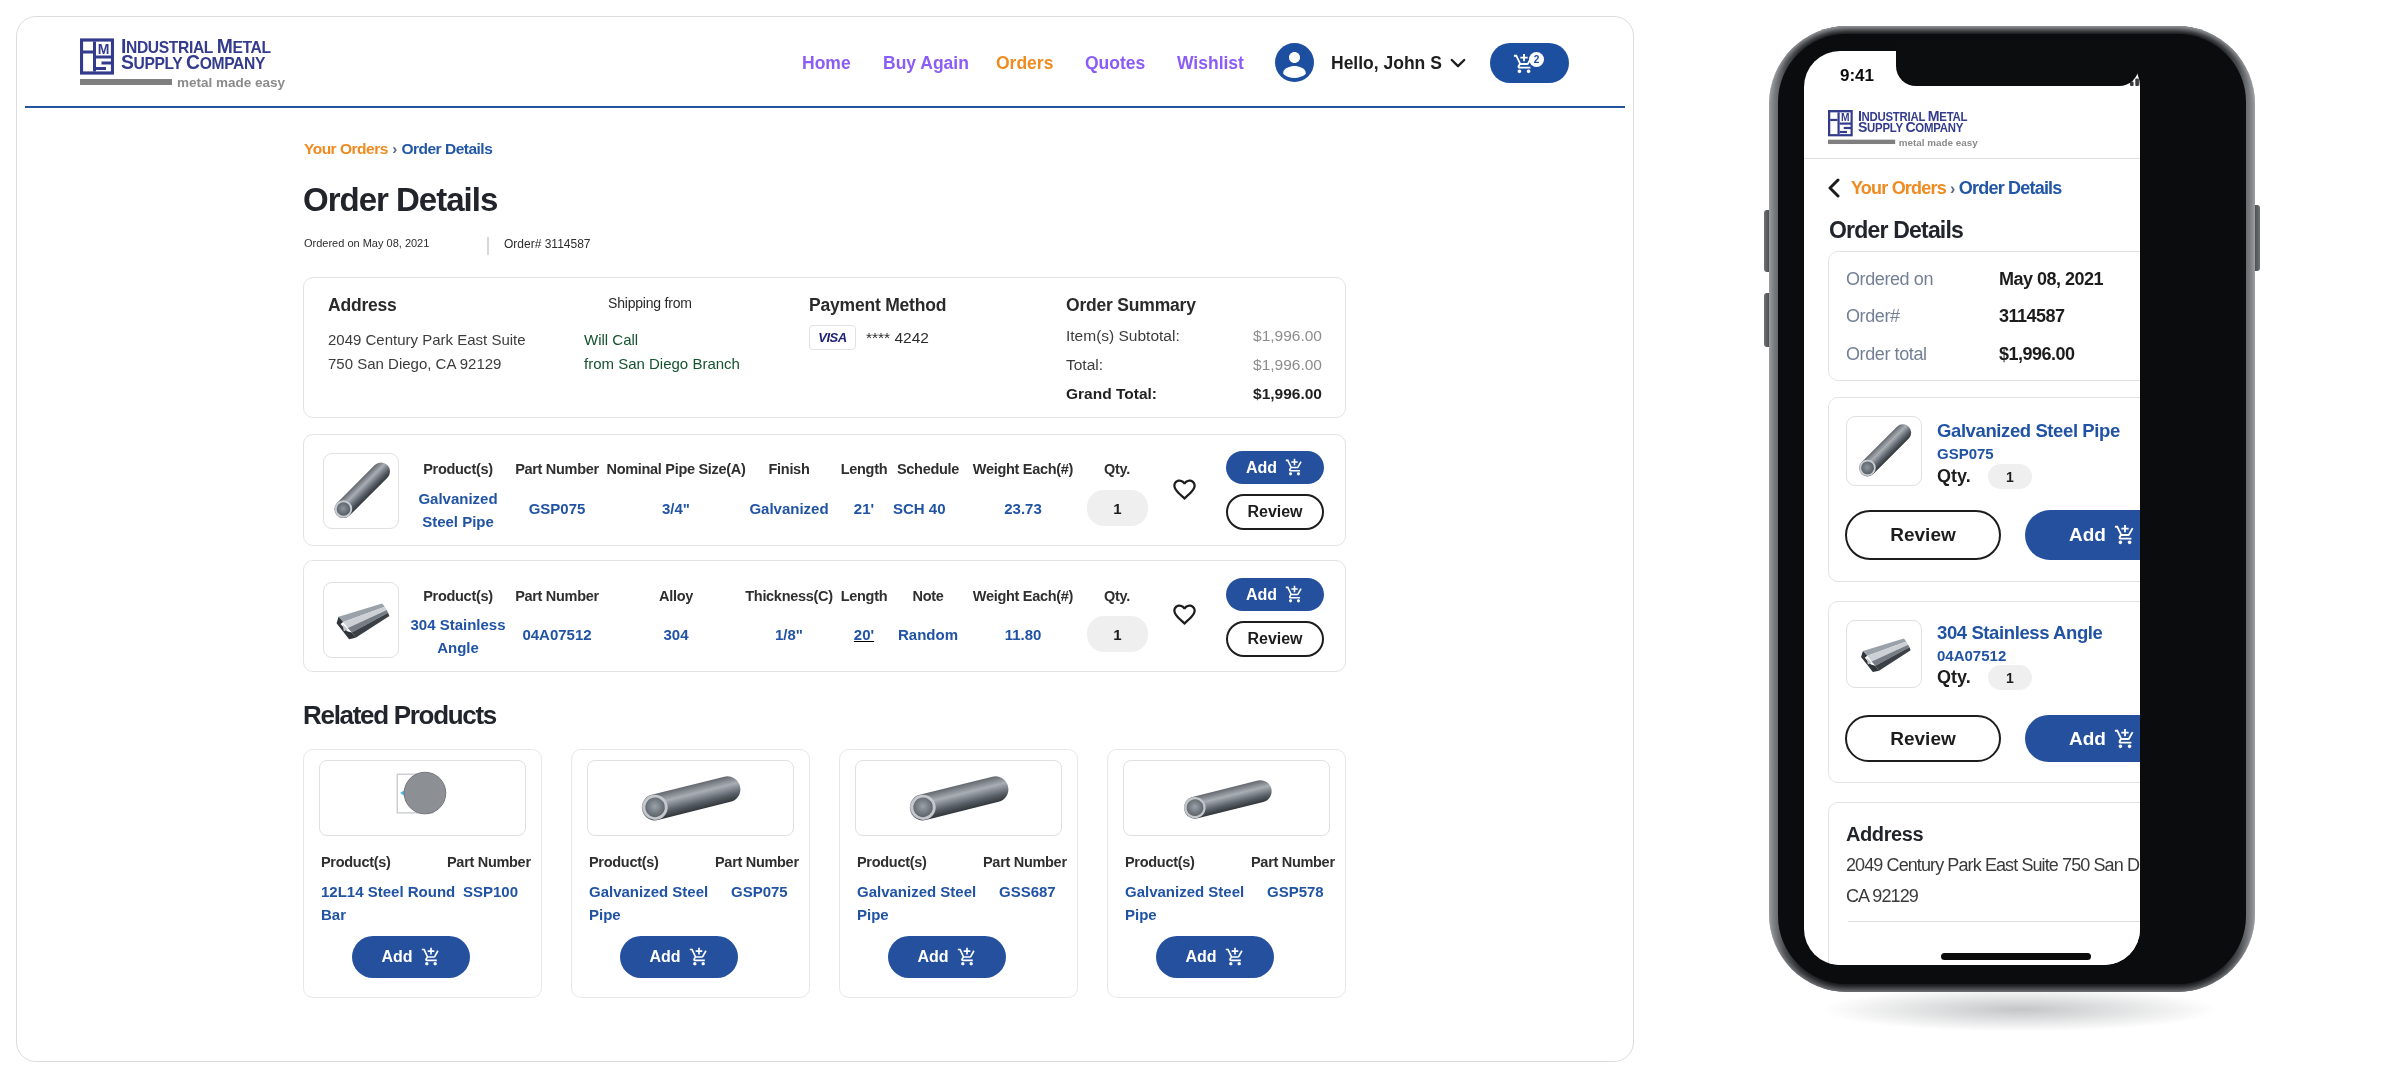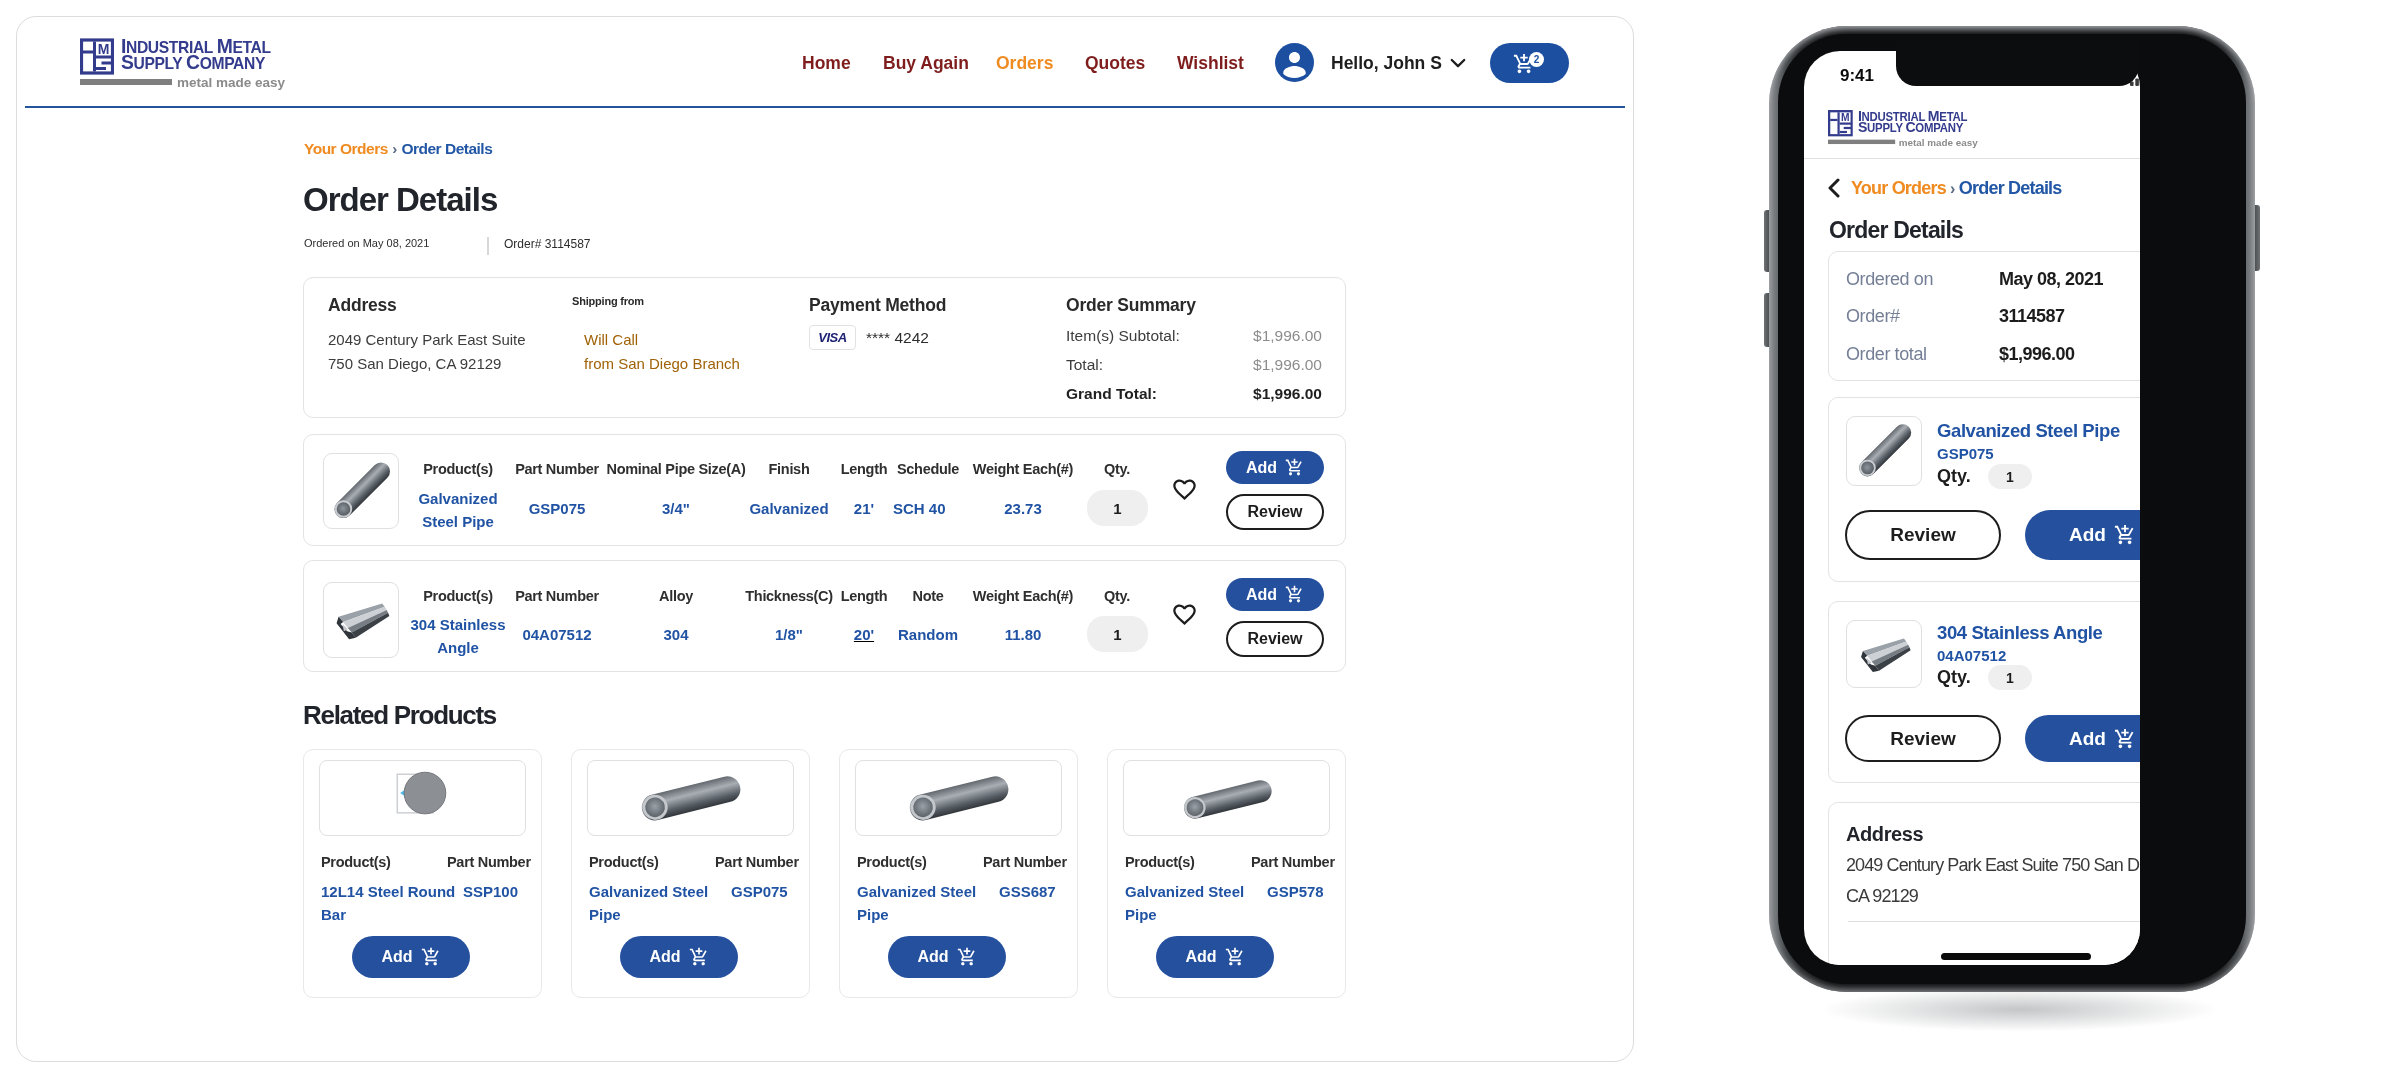--- a/index.html
+++ b/index.html
@@ -1,21 +1,21 @@
 <!DOCTYPE html>
 <html><head>
 <meta charset="utf-8">
 <style>
 * { margin:0; padding:0; box-sizing:border-box; }
 html,body { width:2400px; height:1067px; background:#fff; font-family:"Liberation Sans", sans-serif; overflow:hidden; }
 #page { position:relative; width:2400px; height:1067px; background:#fff; }
 .abs { position:absolute; }
 
 #desk { position:absolute; left:16px; top:16px; width:1618px; height:1046px; background:#fff; border:1px solid #dcdcdc; border-radius:20px; }
-.navitem { position:absolute; top:53px; font-size:17.5px; font-weight:700; color:#7f1d1d; }
+.navitem { position:absolute; top:53px; font-size:17.5px; font-weight:700; color:#8b5cf6; }
 .orange { color:#ef8b20; }
 #blueline { position:absolute; left:25px; top:106px; width:1600px; height:2px; background:#24549c; }
 
 .bc { font-size:15.5px; font-weight:700; letter-spacing:-0.5px; }
 
 .card { position:absolute; background:#fff; border:1px solid #e3e3e3; border-radius:10px; }
 .cardlabel { font-size:14.5px; font-weight:700; color:#2f2f2f; letter-spacing:-0.3px; }
 .bluev { font-size:15px; font-weight:700; color:#2153a4; }
 .btn-add { position:absolute; background:#24509e; border-radius:17px; color:#fff; font-weight:700; font-size:16px; display:flex; align-items:center; justify-content:center; gap:8px; }
 .btn-review { position:absolute; background:#fff; border:2px solid #1d1d1d; border-radius:18px; color:#1d1d1d; font-weight:700; font-size:16px; display:flex; align-items:center; justify-content:center; }
@@ -82,22 +82,22 @@
 
   <h1 class="abs" style="left:303px; top:181px; font-size:33px; font-weight:700; color:#21252b; letter-spacing:-1.0px;">Order Details</h1>
 
   <div class="abs" style="left:304px; top:237px; font-size:11px; color:#2d2d2d;">Ordered on May 08, 2021</div>
   <div class="abs" style="left:487px; top:237px; width:1.5px; height:18px; background:#d8d8d8;"></div>
   <div class="abs" style="left:504px; top:237px; font-size:12px; color:#2d2d2d;">Order# 3114587</div>
 
   <div class="card" style="left:303px; top:277px; width:1043px; height:141px;"></div>
   <div class="abs" style="left:328px; top:295px; font-size:17.5px; font-weight:700; color:#2a2a2a; letter-spacing:-0.2px;">Address</div>
   <div class="abs" style="left:328px; top:328px; font-size:15px; color:#3c3c3c; line-height:24px;">2049 Century Park East Suite<br>750 San Diego, CA 92129</div>
-  <div class="abs" style="left:572px; top:295px; font-size:11px; font-weight:700; color:#2a2a2a; letter-spacing:-0.2px;">Shipping from</div>
-  <div class="abs" style="left:584px; top:328px; font-size:15px; color:#a16207; line-height:24px;">Will Call<br>from San Diego Branch</div>
+  <div class="abs" style="left:608px; top:295px; font-size:14px; font-weight:400; color:#2a2a2a; letter-spacing:-0.2px;">Shipping from</div>
+  <div class="abs" style="left:584px; top:328px; font-size:15px; color:#14532d; line-height:24px;">Will Call<br>from San Diego Branch</div>
   <div class="abs" style="left:809px; top:295px; font-size:17.5px; font-weight:700; color:#2a2a2a; letter-spacing:-0.2px;">Payment Method</div>
   <div class="abs" style="left:809px; top:325px; width:47px; height:25px; border:1px solid #e2e2e2; border-radius:4px; background:#fff; display:flex; align-items:center; justify-content:center;">
     <span style="font-size:13px; font-weight:700; font-style:italic; color:#1a1f71; letter-spacing:-0.5px;">VISA</span>
   </div>
   <div class="abs" style="left:866px; top:329px; font-size:15.5px; color:#2d2d2d;">**** 4242</div>
   <div class="abs" style="left:1066px; top:295px; font-size:17.5px; font-weight:700; color:#2a2a2a; letter-spacing:-0.2px;">Order Summary</div>
   <div class="abs" style="left:1066px; top:327px; font-size:15.5px; color:#3c3c3c;">Item(s) Subtotal:</div>
   <div class="abs" style="left:1252px; top:327px; width:70px; text-align:right; font-size:15.5px; color:#8c8c8c;">$1,996.00</div>
   <div class="abs" style="left:1066px; top:356px; font-size:15.5px; color:#3c3c3c;">Total:</div>
   <div class="abs" style="left:1252px; top:356px; width:70px; text-align:right; font-size:15.5px; color:#8c8c8c;">$1,996.00</div>

